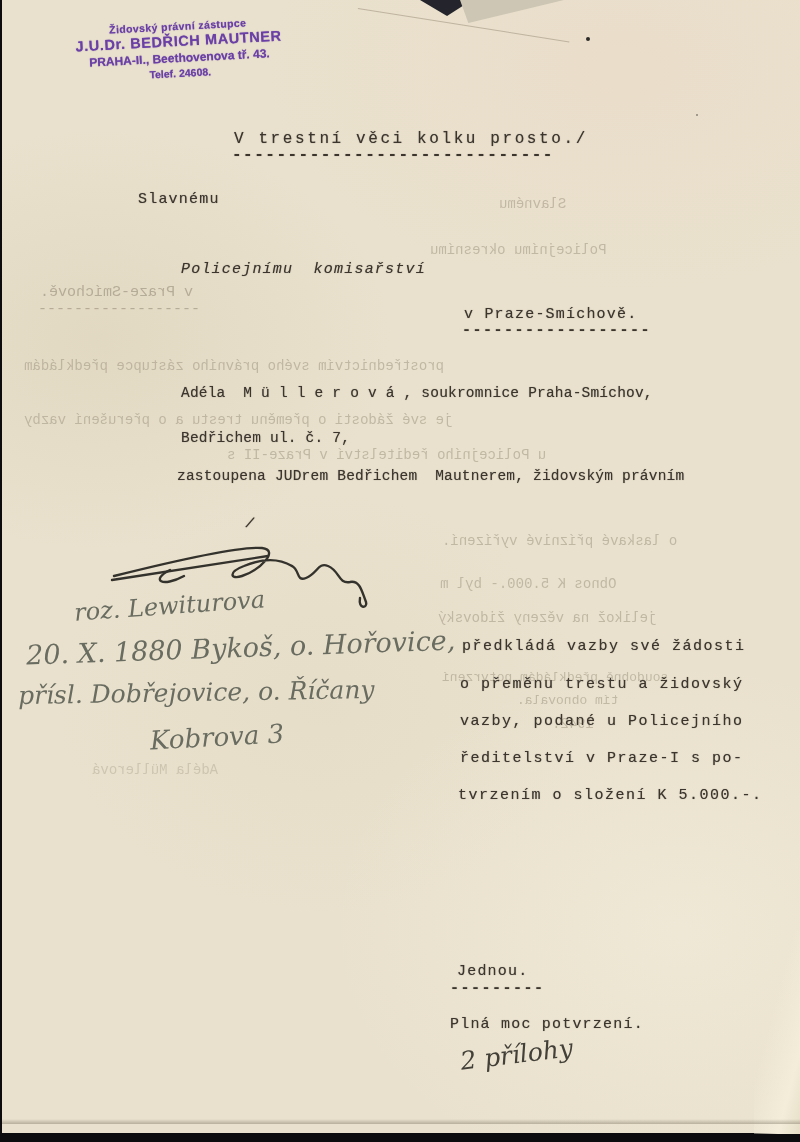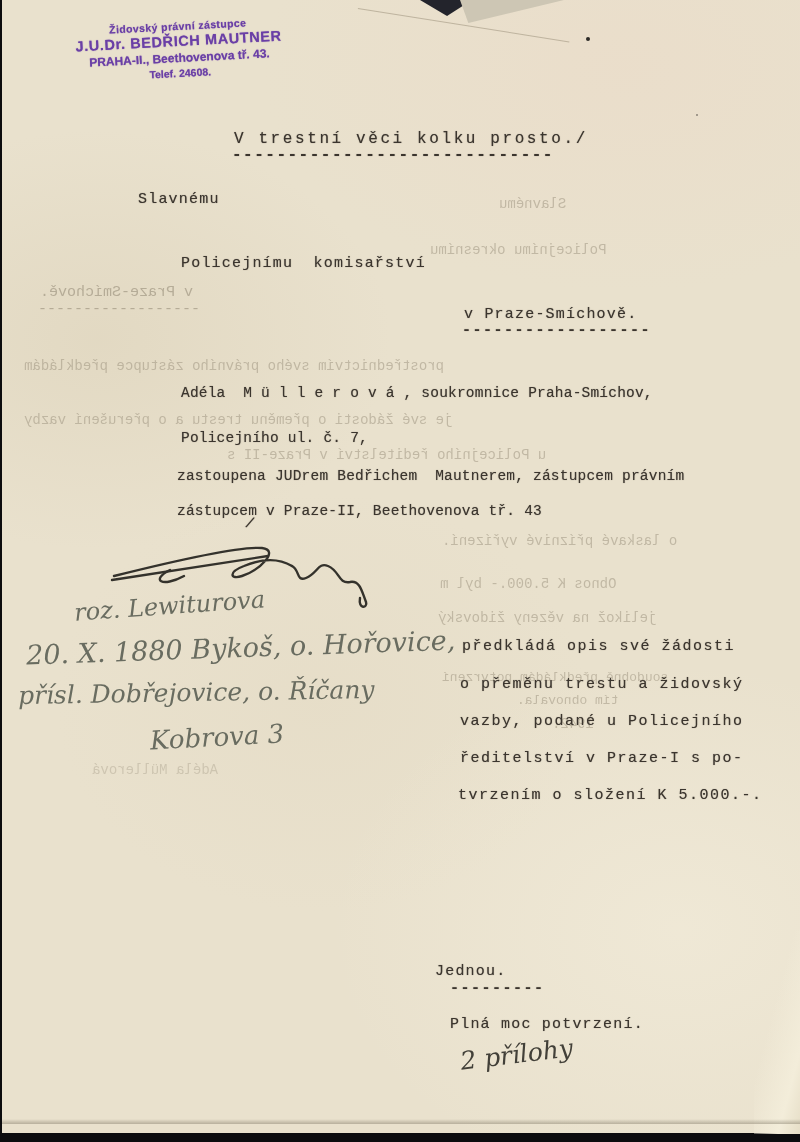--- a/index.html
+++ b/index.html
@@ -121,51 +121,50 @@
     <div class="s1">Židovský právní zástupce</div>
     <div class="s2">J.U.Dr. BEDŘICH MAUTNER</div>
     <div class="s3">PRAHA-II., Beethovenova tř. 43.</div>
     <div class="s4">Telef. 24608.</div>
   </div>
 
   <div class="typed typed-hd" style="left:232px;top:130px;text-align:center;">V trestní věci kolku prosto./</div>
   <div class="typed typed-hd dashes" style="left:230px;top:146px;">-----------------------------</div>
   <div class="typed typed-md" style="left:136px;top:191px;">Slavnému</div>
 
-  <div class="typed typed-md" style="left:179px;top:255px;">Policejnímu  komisařství</div>
+  <div class="typed typed-md" style="left:179px;top:261px;font-style:italic;">Policejnímu  komisařství</div>
   <div class="typed typed-md" style="left:462px;top:306px;">v Praze-Smíchově.</div>
   <div class="typed typed-md dashes" style="left:460px;top:322px;">------------------</div>
 
   <div class="typed typed-sm" style="left:179px;top:385px;">Adéla  M ü l l e r o v á , soukromnice Praha-Smíchov,</div>
-  <div class="typed typed-sm" style="left:179px;top:430px;">Policejního ul. č. 7,</div>
-  <div class="typed typed-sm" style="left:175px;top:468px;">zastoupena JUDrem Bedřichem  Mautnerem, zástupcem právním</div>
-  <div class="typed typed-sm" style="left:175px;top:503px;">zástupcem v Praze-II, Beethovenova tř. 43</div>
+  <div class="typed typed-sm" style="left:179px;top:430px;">Bedřichem ul. č. 7,</div>
+  <div class="typed typed-sm" style="left:175px;top:468px;">zastoupena JUDrem Bedřichem  Mautnerem, židovským právním</div>
   <div class="typed typed-md" style="left:243px;top:516px;transform:rotate(12deg);">/</div>
 
   <svg class="sig-svg" width="268" height="78" viewBox="0 0 268 78">
     <g fill="none" stroke="#34322c" stroke-width="2.4" stroke-linecap="round">
       <path d="M4,40 C60,26 130,10 152,12 C170,14 150,34 132,40 C120,44 118,36 134,30 C158,20 172,24 182,30"></path>
       <path d="M2,44 L158,20"></path>
       <path d="M182,30 C190,34 186,46 196,42 C208,37 208,26 218,30 C230,35 228,48 240,46 C250,44 252,56 256,66 C258,72 248,74 250,62"></path>
       <path d="M60,34 C40,44 52,52 74,40"></path>
     </g>
   </svg>
 
   <div class="hand" style="left:72px;top:592px;font-size:24px;transform:rotate(-4deg);">roz. Lewiturova</div>
   <div class="hand" style="left:24px;top:632px;font-size:27px;transform:rotate(-2deg);">20. X. 1880 Bykoš, o. Hořovice,</div>
   <div class="hand" style="left:16px;top:678px;font-size:25px;transform:rotate(-1deg);">přísl. Dobřejovice, o. Říčany</div>
   <div class="hand" style="left:148px;top:722px;font-size:26px;transform:rotate(-3deg);">Kobrova 3</div>
 
-  <div class="typed typed-lg" style="left:460px;top:638px;">předkládá opis své žádosti</div>
+  <div class="typed typed-lg" style="left:460px;top:638px;">předkládá vazby své žádosti</div>
   <div class="typed typed-lg" style="left:458px;top:676px;">o přeměnu trestu a židovský</div>
   <div class="typed typed-lg" style="left:458px;top:750px;">ředitelství v Praze-I s po-</div>
   <div class="typed typed-lg" style="left:458px;top:713px;">vazby, podané u Policejního</div>
   <div class="typed typed-lg" style="left:456px;top:787px;font-family:Liberation Mono, monospace;">tvrzením o složení K 5.000.-.</div>
 
-  <div class="typed typed-md" style="left:433px;top:963px;">Jednou.</div>
+  <div class="typed typed-md" style="left:455px;top:963px;">Jednou.</div>
   <div class="typed typed-md dashes" style="left:448px;top:980px;">---------</div>
   <div class="typed typed-md" style="left:448px;top:1016px;">Plná moc potvrzení.</div>
   <div class="hand hand-ink" style="left:458px;top:1040px;font-size:25px;transform:rotate(-7deg);">2 přílohy</div>
 
   <div class="tear-dark"></div>
   <div class="tear-light"></div>
   <div class="crease"></div>
   <div class="corner-curl"></div>
   <div class="bottom-edge"></div>
   <div class="speck" style="left:584px;top:37px;width:4px;height:4px;"></div>

